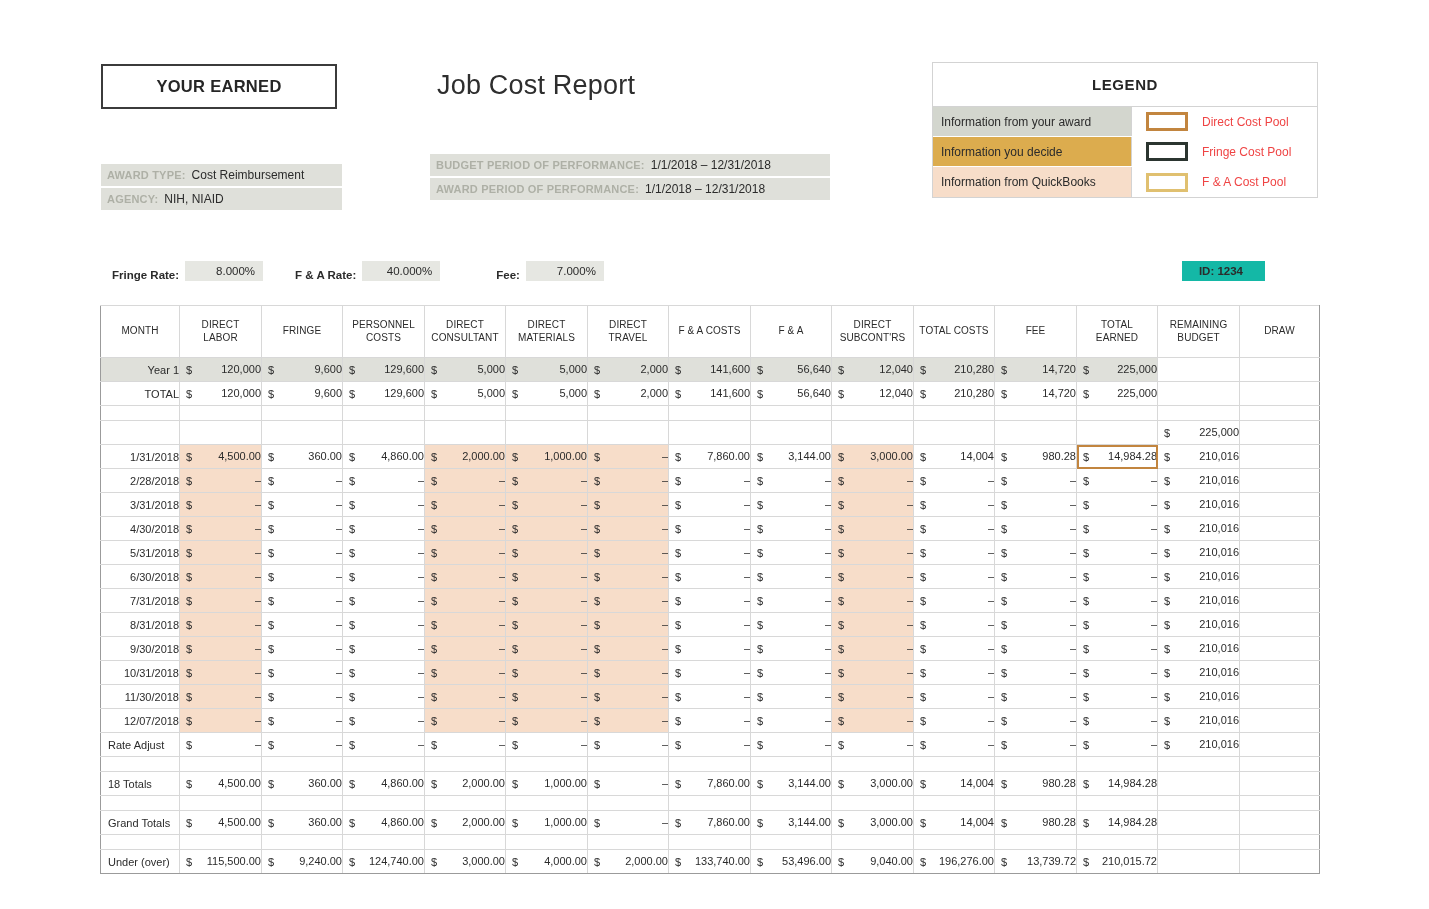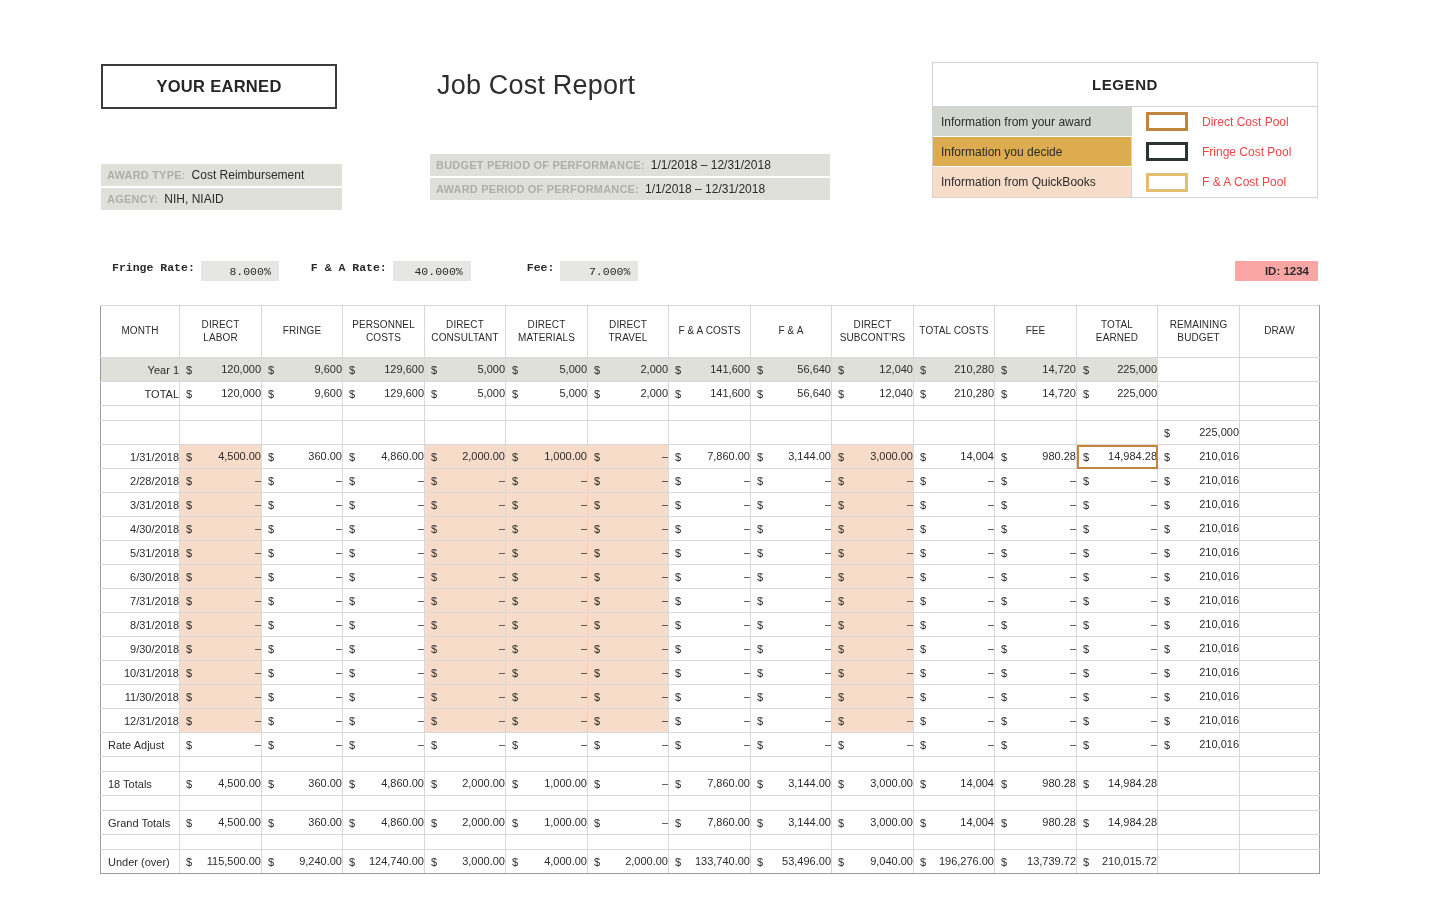--- a/index.html
+++ b/index.html
@@ -61,33 +61,33 @@
   .legend-sep { width: 1px; background: #d3d3d3; }
   .legend-sw-wrap {
     width: 70px; display: flex; align-items: center; justify-content: center;
   }
   .swatch { width: 42px; height: 19px; background: #fff; }
   .legend-label {
     flex: 1; display: flex; align-items: center; font-size: 12px; color: #ef4444;
   }
 
   
-  .rates { position: absolute; left: 112px; top: 261px; display: flex; align-items: flex-start; font-size: 11.5px; font-family: Liberation Mono, monospace; }
+  .rates { position: absolute; left: 112px; top: 261px; display: flex; align-items: flex-end; font-size: 11.5px; }
   .rate-lbl { font-weight: bold; color: #2b2b2b; margin-right: 6px; font-size: 11.5px; }
   .rate-val {
     background: #e6e7e2; width: 78px; height: 20px;
     display: flex; align-items: center; justify-content: flex-end;
     padding-right: 8px; font-size: 11.5px; color: #2b2b2b;
   }
   .rate-gap { width: 32px; }
   .id-badge {
-    position: absolute; left: 1235px; top: 261px;
-    width: 83px; height: 20px; background: #fca5a5;
+    position: absolute; left: 1182px; top: 261px;
+    width: 83px; height: 20px; background: #14b8a6;
     display: flex; align-items: center; justify-content: flex-end;
-    padding-right: 9px; font-size: 11.5px; font-weight: bold; color: #2b2b2b;
+    padding-right: 22px; font-size: 11.5px; font-weight: bold; color: #2b2b2b;
   }
 
   
   .tbl-wrap { position: absolute; left: 100px; top: 305px; width: 1219px; }
   table.jc { border-collapse: collapse; width: 1219px; table-layout: fixed; }
   table.jc td, table.jc th { border: 1px solid #d8d8d8; padding: 0; }
 
   th.hd {
     height: 52px; vertical-align: middle; text-align: center;
     font-size: 10px; font-weight: 400; color: #2b2b2b; line-height: 1.22;
@@ -990,21 +990,21 @@
               <span class="ds">$</span>
               <span class="vv">–</span>
             </td>
             <td class="num">
               <span class="ds">$</span>
               <span class="vv">210,016</span>
             </td>
             <td class="num"></td>
           </tr>
           <tr class="dr">
-            <td class="mlab ">12/31/2018</td>
+            <td class="mlab ">12/07/2018</td>
             <td class="num hl">
               <span class="ds">$</span>
               <span class="vv">–</span>
             </td>
             <td class="num">
               <span class="ds">$</span>
               <span class="vv">–</span>
             </td>
             <td class="num">
               <span class="ds">$</span>

